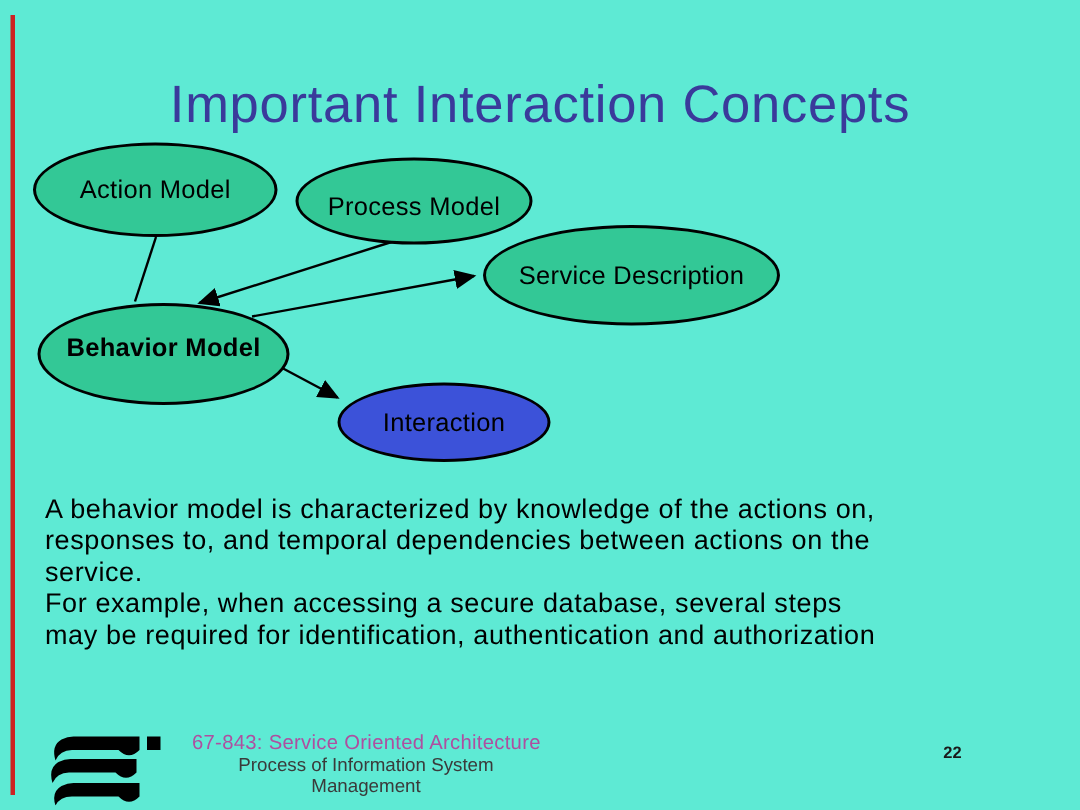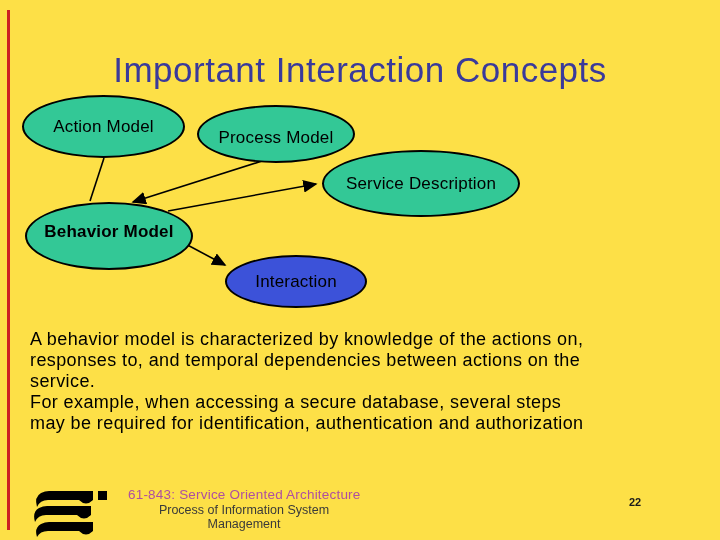--- a/index.html
+++ b/index.html
@@ -1,19 +1,19 @@
 <!DOCTYPE html>
 <html><head>
 <meta charset="utf-8">
 <style>
   html,body{margin:0;padding:0;background:#888;}
   .slide{
     position:relative;
     width:720px;height:540px;
-    background:#fde047;
+    background:#5eead4;
     overflow:hidden;
     font-family:"Liberation Sans","DejaVu Sans",sans-serif;
   }
   .red-bar{
     position:absolute;left:7px;top:10px;width:3px;height:520px;
     background:#cc2222;
   }
   .title{
     position:absolute;left:0;top:50px;width:720px;
     text-align:center;
@@ -102,21 +102,21 @@
     <div>may be required for identification, authentication and authorization</div>
   </div>
 
   <svg class="footer-logo" viewBox="0 0 76 50" xmlns="http://www.w3.org/2000/svg">
     <rect x="65" y="4" width="9" height="9" fill="#000"></rect>
     <path fill="#000" d="M16 4 H60 V13 Q53 20 46 13 H15 Q7 13 4 20 Q1 10 8 6 Q12 4 16 4 Z"></path>
     <path fill="#000" d="M14 19 H58 V28 Q51 35 44 28 H13 Q5 28 2 35 Q-1 25 6 21 Q10 19 14 19 Z"></path>
     <path fill="#000" d="M16 35 H60 V44 Q53 51 46 44 H15 Q7 44 4 50 Q1 41 8 37 Q12 35 16 35 Z"></path>
   </svg>
 
-  <div class="footer-course">61-843: Service Oriented Architecture</div>
+  <div class="footer-course">67-843: Service Oriented Architecture</div>
 
   <div class="footer-org">
     <div>Process of Information System</div>
     <div>Management</div>
   </div>
 
   <div class="page-number">22</div>
 
 </div>
 

